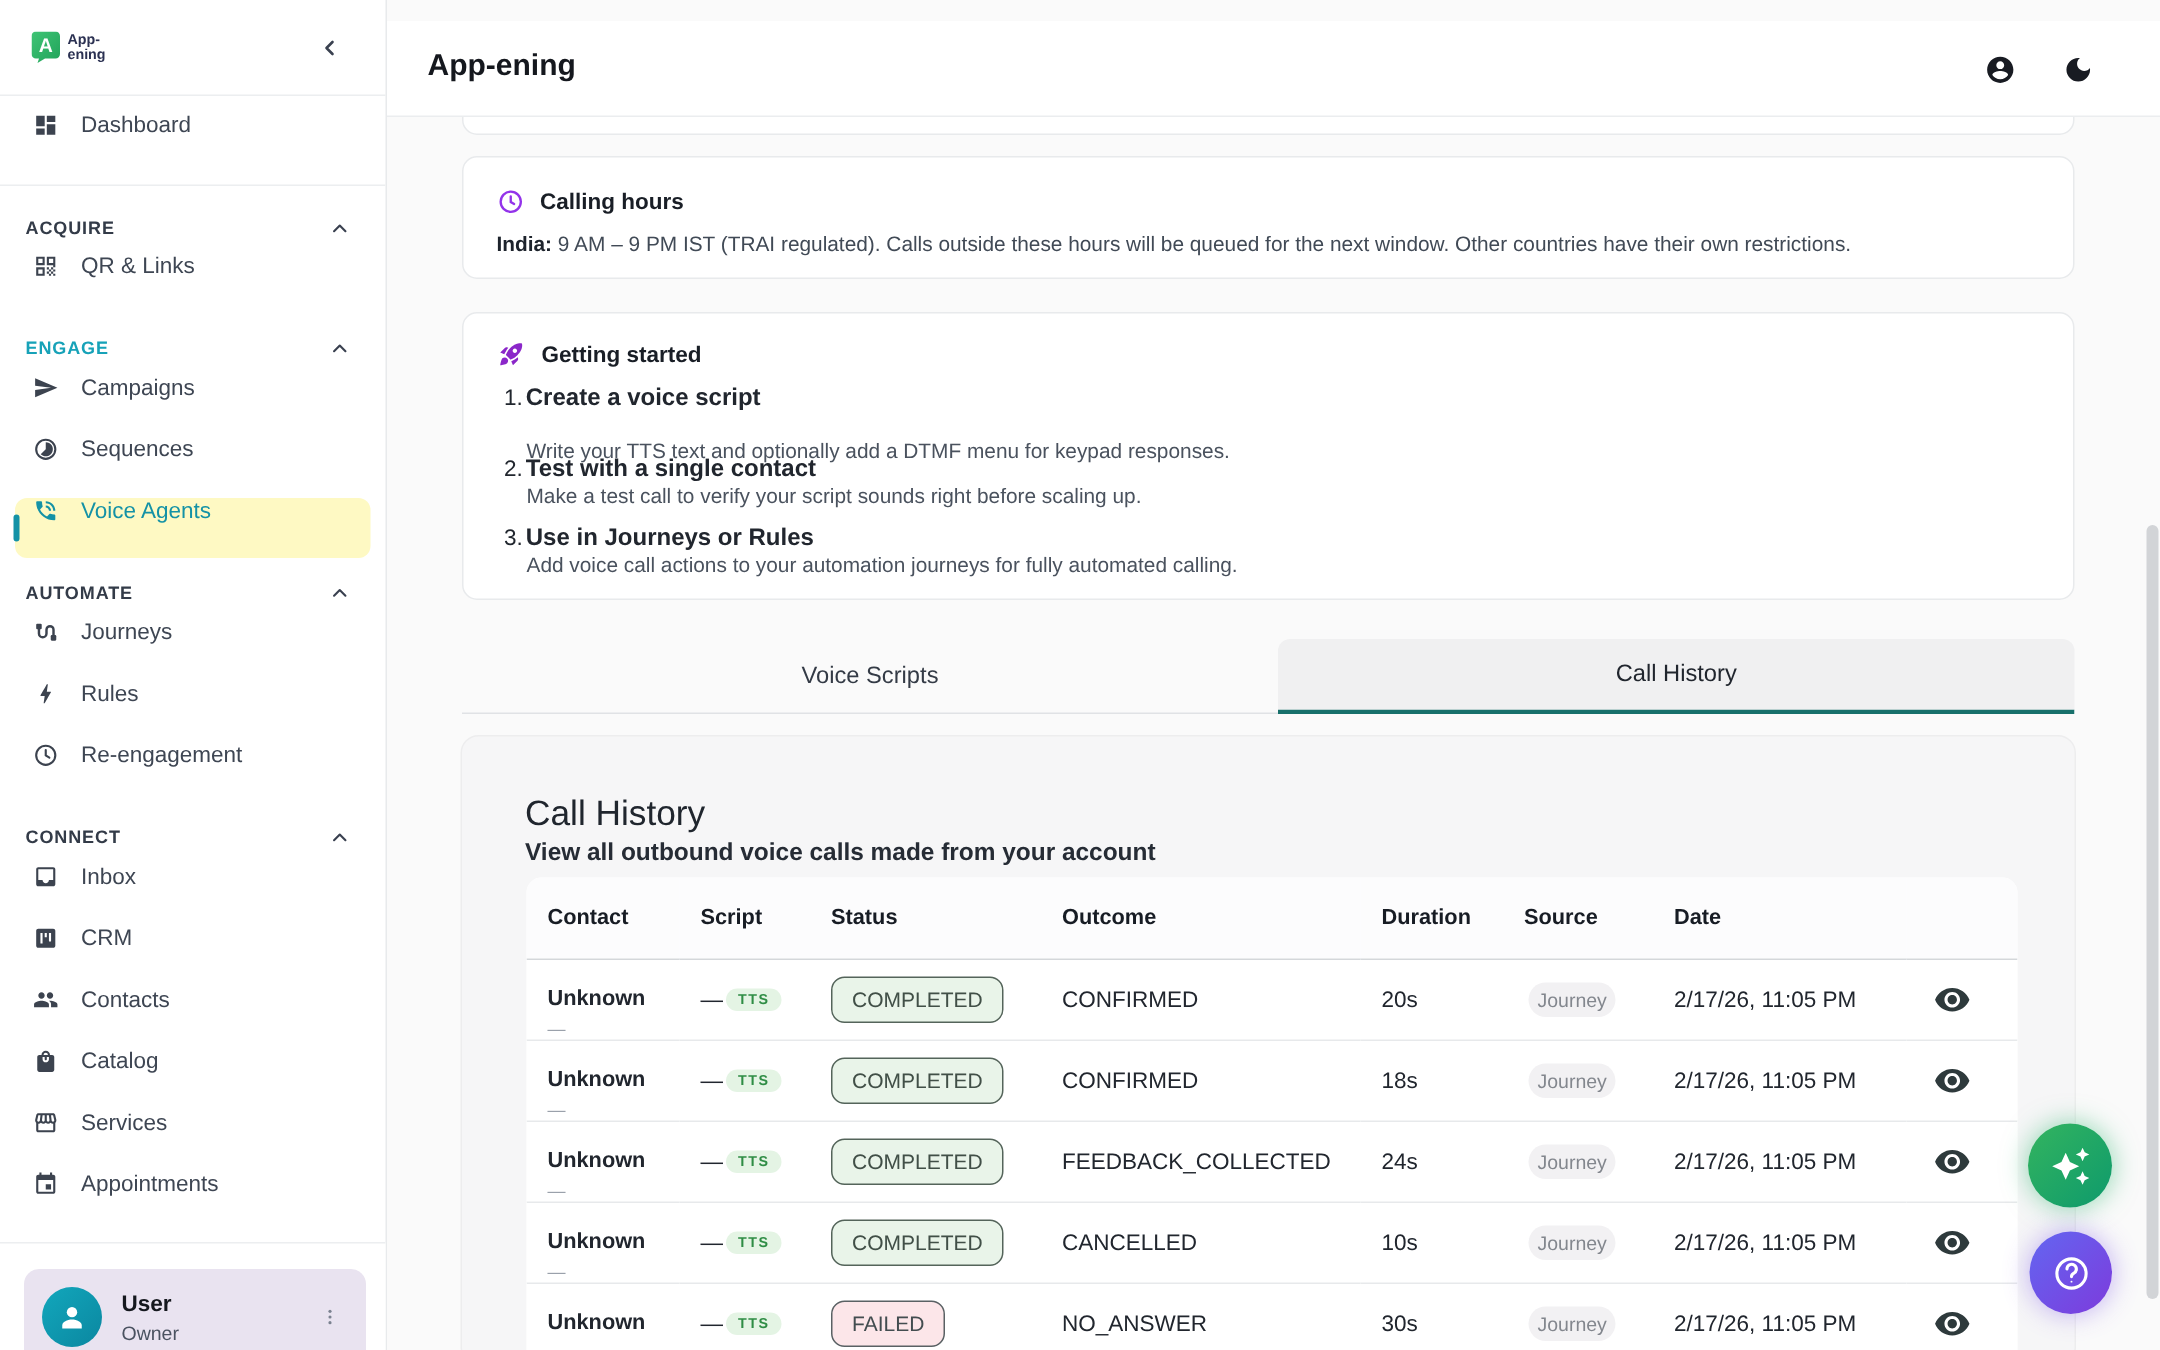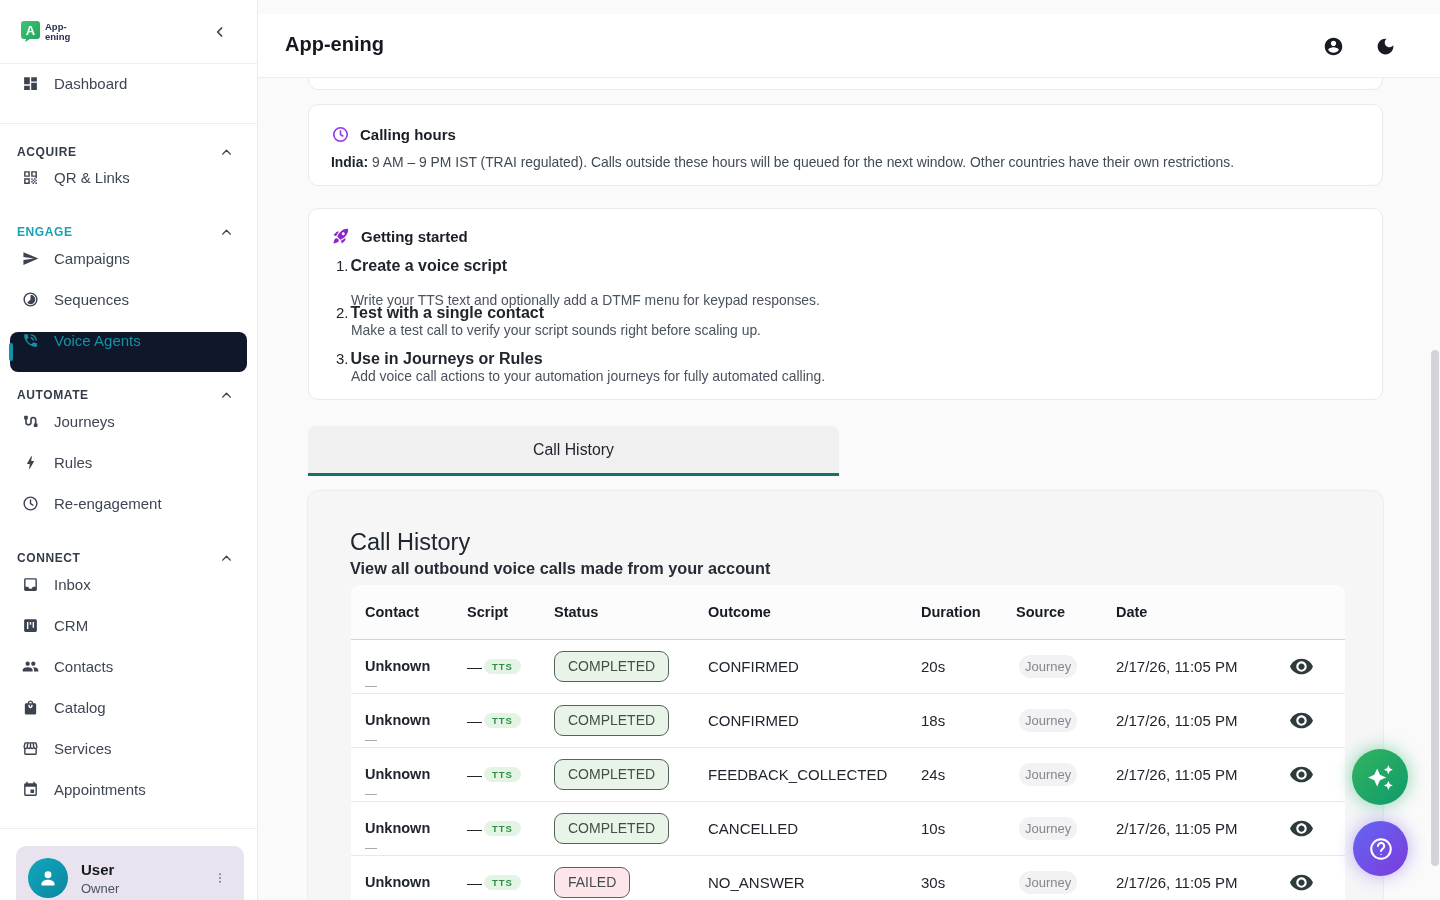--- a/index.html
+++ b/index.html
@@ -21,21 +21,21 @@
 .item .lbl { font-weight:400; color:#3e4653; }
 .item.first { margin-top:11px; }
 .hr { border-top:1px solid #eceef0; margin:8px 0; }
 .sec { height:30px; display:flex; align-items:center; padding:0 24px 0 17px;
   font-size:12px; font-weight:bold; letter-spacing:0.6px; color:#333b48; position:relative; }
 .sec .chev { position:absolute; right:24px; }
 .sec.mt { margin-top:8px; }
 .sec.mt13 { margin-top:13px; }
 .item.mt2 { margin-top:2px; }
 .item.mt3 { margin-top:3px; }
-.item.active { background:#0f172a; }
+.item.active { background:#fef9c3; }
 .item.active .lbl { color:#1492a6; font-weight:500; }
 .item.active::before { content:""; position:absolute; left:-1px; top:50%; transform:translateY(-50%);
   width:3.5px; height:18px; border-radius:3px; background:#1492a6; }
 .side-foot { position:absolute; left:0; right:0; bottom:0; height:72px; background:#fff;
   border-top:1px solid #eceef0; }
 .ucard { position:absolute; left:16px; right:13px; top:17px; height:64px; background:#e9e3f0;
   border-radius:10px; display:flex; align-items:center; }
 .avatar { width:40px; height:40px; border-radius:50%; margin-left:12px;
   background:linear-gradient(135deg,#12a7bc,#0b87a0); display:flex; align-items:center; justify-content:center; }
 .uinfo { margin-left:13px; }
@@ -286,20 +286,21 @@
   </div>
   <div class="step-line" style="top:48px;">1.<b>Create a voice script</b></div>
   <div class="step-desc" style="top:83px;">Write your TTS text and optionally add a DTMF menu for keypad responses.</div>
   <div class="step-line" style="top:94.5px;">2.<b>Test with a single contact</b></div>
   <div class="step-desc" style="top:113px;">Make a test call to verify your script sounds right before scaling up.</div>
   <div class="step-line" style="top:140.5px;">3.<b>Use in Journeys or Rules</b></div>
   <div class="step-desc" style="top:159px;">Add voice call actions to your automation journeys for fully automated calling.</div>
 </div>
 
 <div class="tabs">
+  <div class="tab">Voice Scripts</div>
   <div class="tab active">Call History</div>
 </div>
 
 <div class="panel">
   <div class="p-title">Call History</div>
   <div class="p-sub">View all outbound voice calls made from your account</div>
   <div class="tablewrap">
     <table>
       <colgroup>
           <col style="width:102px">

